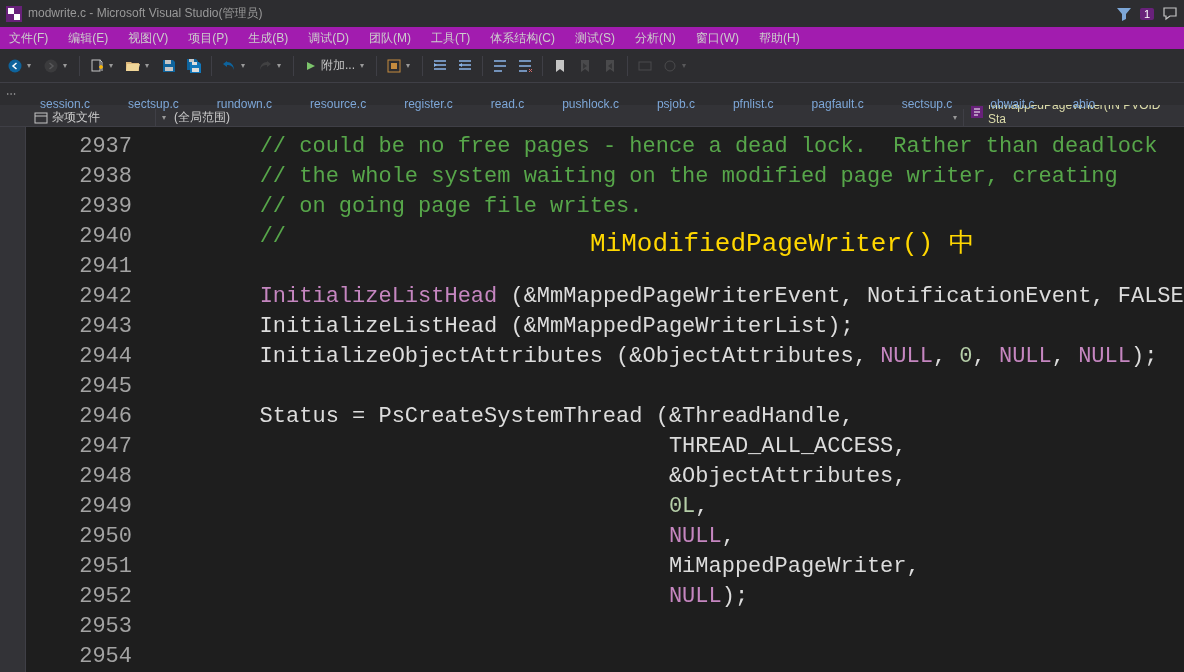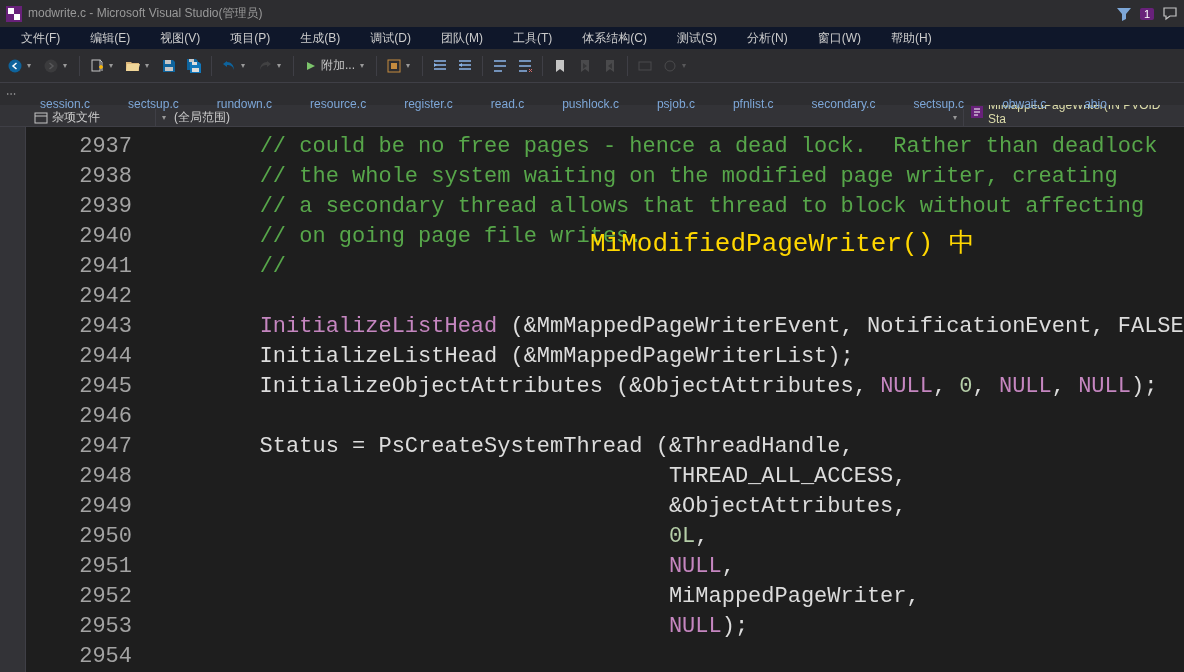--- a/index.html
+++ b/index.html
@@ -8,21 +8,21 @@
 
 .titlebar { height:27px; background:#2d2d30; display:flex; align-items:center; padding:0 6px; color:#999; }
 .titlebar .vs-icon { width:16px; height:16px; background:#68217a; margin-right:6px; position:relative; }
 .titlebar .vs-icon::before { content:""; position:absolute; inset:2px 8px 8px 2px; background:#fff; }
 .titlebar .vs-icon::after  { content:""; position:absolute; inset:8px 2px 2px 8px; background:#fff; }
 .titlebar-right { margin-left:auto; display:flex; gap:8px; align-items:center; }
 .titlebar-right svg { display:block; }
 .badge-num { background:#68217a; color:#fff; padding:0 4px; font-size:11px; border-radius:2px; min-width:14px; text-align:center; }
 
 
-.menubar { height:22px; background:#0f172a; display:flex; align-items:center; color:#ccc; padding:0 12px; gap:12px; }
+.menubar { height:22px; background:#a21caf; display:flex; align-items:center; color:#ccc; padding:0 0; gap:2px; }
 .menubar .mi { padding:2px 9px; cursor:pointer; }
 
 
 .toolbar { height:34px; background:#2d2d30; border-bottom:1px solid #3f3f46; display:flex; align-items:center; padding:0 4px; gap:3px; }
 .tbtn { width:22px; height:22px; display:flex; align-items:center; justify-content:center; color:#c5c5c5; cursor:pointer; }
 .tbtn svg { display:block; }
 .tsep { width:1px; height:20px; background:#3f3f46; margin:0 3px; }
 .drop-caret { width:8px; color:#999; font-size:8px; margin-left:-2px; margin-right:2px; }
 .tbtn-text { display:flex; align-items:center; padding:0 6px; height:22px; color:#c5c5c5; gap:5px; cursor:pointer; }
 
@@ -236,21 +236,21 @@
   <div id="filetabs-inner" style="display:flex;overflow:hidden;margin-top:20px;">
       <span class="ftab">session.c</span>
       <span class="ftab">sectsup.c</span>
       <span class="ftab">rundown.c</span>
       <span class="ftab">resource.c</span>
       <span class="ftab">register.c</span>
       <span class="ftab">read.c</span>
       <span class="ftab">pushlock.c</span>
       <span class="ftab">psjob.c</span>
       <span class="ftab">pfnlist.c</span>
-      <span class="ftab">secondary.c</span>
+      <span class="ftab">pagfault.c</span>
       <span class="ftab">sectsup.c</span>
       <span class="ftab">obwait.c</span>
       <span class="ftab">abio</span>
     </div>
 </div>
 
 <div class="navrow">
   <div class="side-grip2"></div>
   <div class="navdrop" style="width:128px">
     <span class="nav-icon"><svg width="14" height="14" viewBox="0 0 14 14">
@@ -292,21 +292,20 @@
       <div class="gutln">2950</div>
       <div class="gutln">2951</div>
       <div class="gutln">2952</div>
       <div class="gutln">2953</div>
       <div class="gutln">2954</div>
     </div>
   <div class="code" id="code">
     <div class="annot" style="left:436px; top:98px;">MiModifiedPageWriter() 中</div>
   <div class="codeln"><span>        </span><span class="c-cmt">// could be no free pages - hence a dead lock.  Rather than deadlock</span></div>
       <div class="codeln"><span>        </span><span class="c-cmt">// the whole system waiting on the modified page writer, creating</span></div>
-      <div class="codeln"><span>        </span><span class="c-cmt">// a secondary thread allows that thread to block without affecting</span></div>
       <div class="codeln"><span>        </span><span class="c-cmt">// on going page file writes.</span></div>
       <div class="codeln"><span>        </span><span class="c-cmt">//</span></div>
       <div class="codeln">&nbsp;</div>
       <div class="codeln"><span>        </span><span class="c-fn">InitializeListHead</span><span> (&amp;MmMappedPageWriterEvent, NotificationEvent, FALSE);</span></div>
       <div class="codeln"><span>        InitializeListHead (&amp;MmMappedPageWriterList);</span></div>
       <div class="codeln"><span>        InitializeObjectAttributes (&amp;ObjectAttributes, </span><span class="c-kw">NULL</span><span>, </span><span class="c-num">0</span><span>, </span><span class="c-kw">NULL</span><span>, </span><span class="c-kw">NULL</span><span>);</span></div>
       <div class="codeln">&nbsp;</div>
       <div class="codeln"><span>        Status = PsCreateSystemThread (&amp;ThreadHandle,</span></div>
       <div class="codeln"><span>                                       THREAD_ALL_ACCESS,</span></div>
       <div class="codeln"><span>                                       &amp;ObjectAttributes,</span></div>

